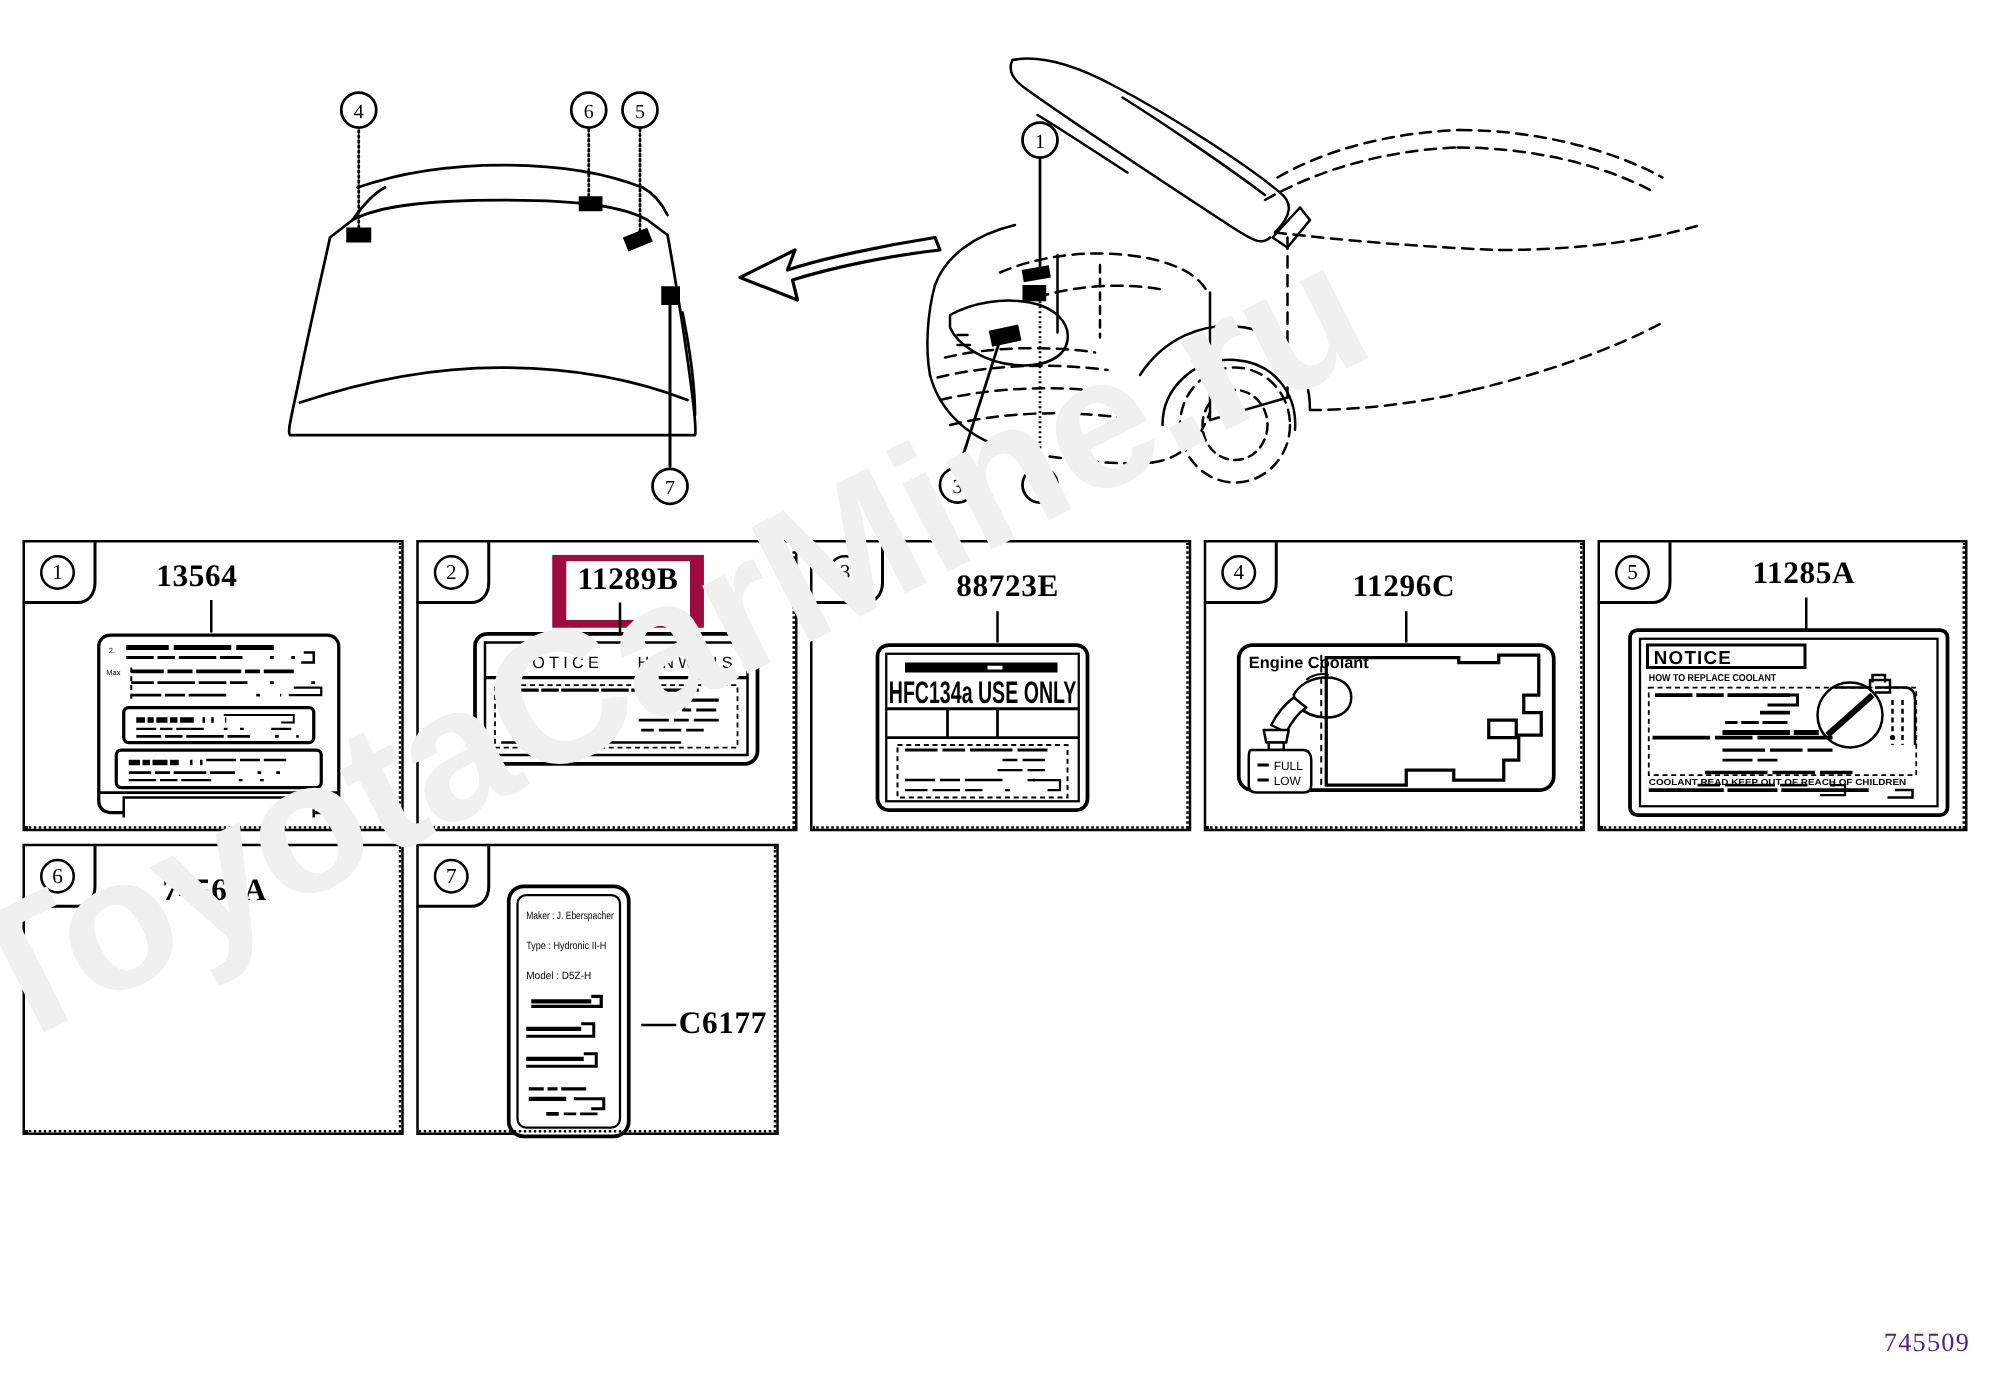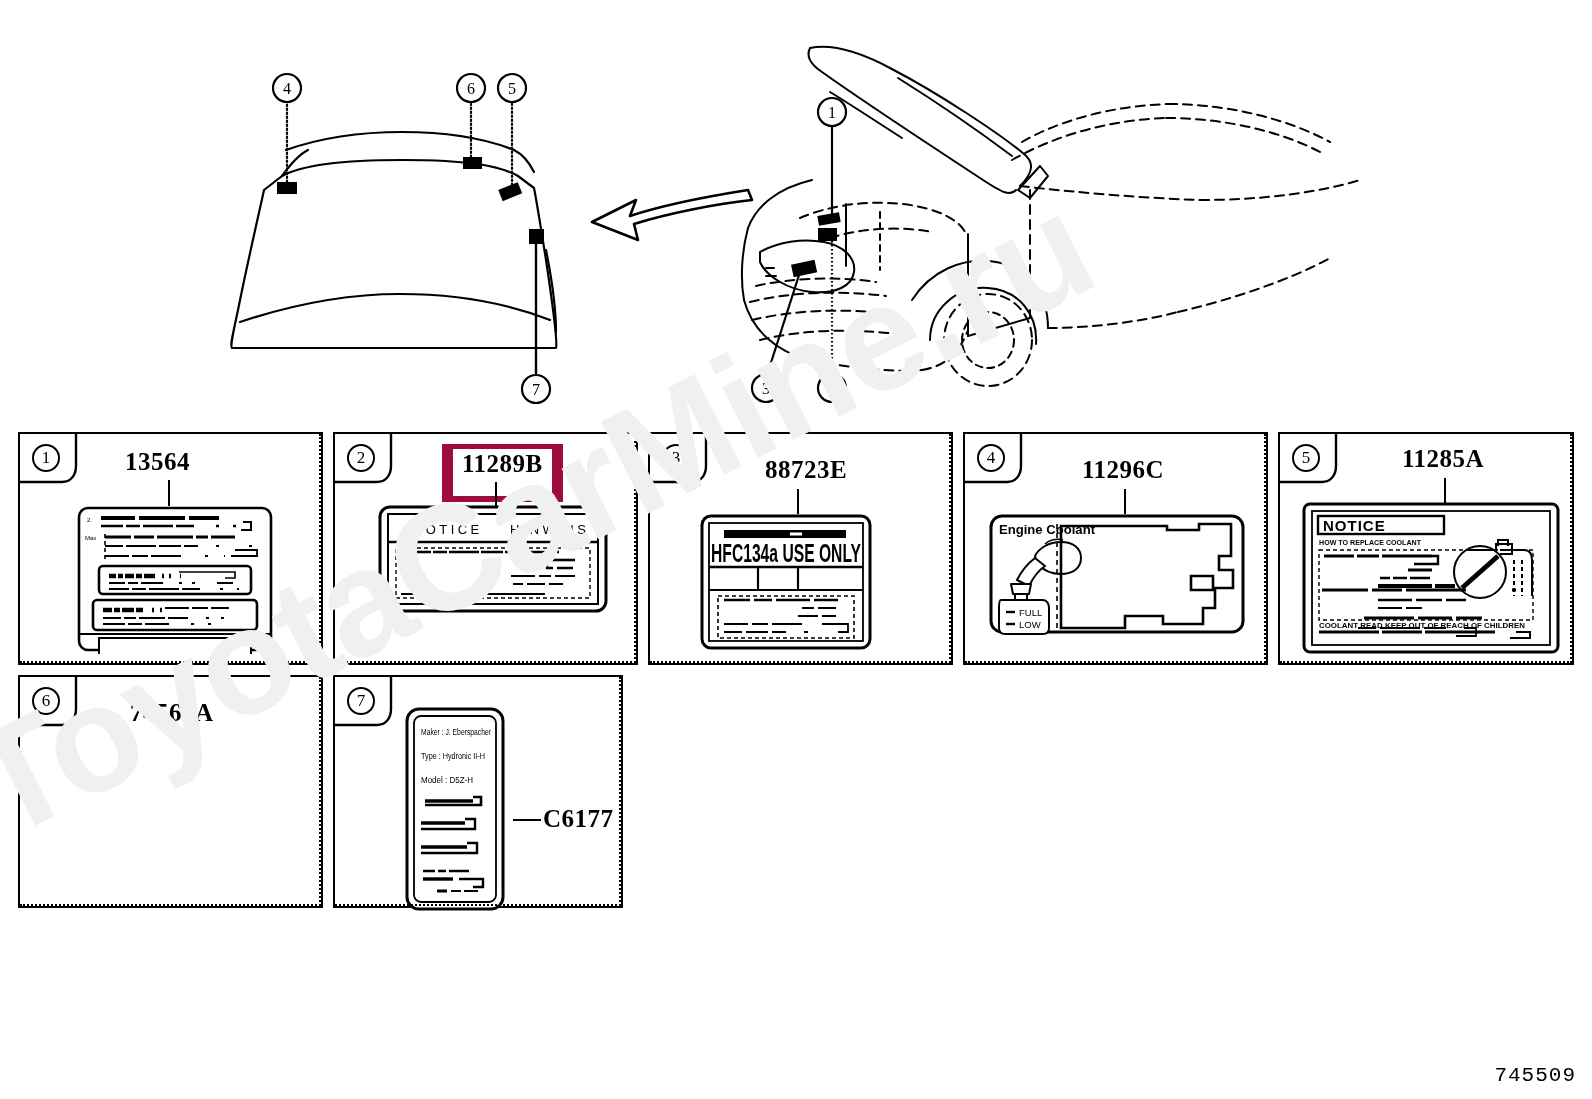--- a/index.html
+++ b/index.html
@@ -133,23 +133,23 @@
   }
 
   
   .label-art { position: absolute; }
   .label-art svg { display: block; }
 
   .fig-number {
     position: absolute;
     right: 16px;
     bottom: 12px;
-    font-family: Liberation Mono, monospace;
+    font-family: Liberation Serif, serif;
     font-size: 21px;
-    color: #000000;
+    color: #4c1d95;
     letter-spacing: 1px;
     z-index: 4;
   }
 
   .tiny-txt {
     font-family: "Liberation Sans", sans-serif;
     fill: #000;
   }
 </style>
 </head>

